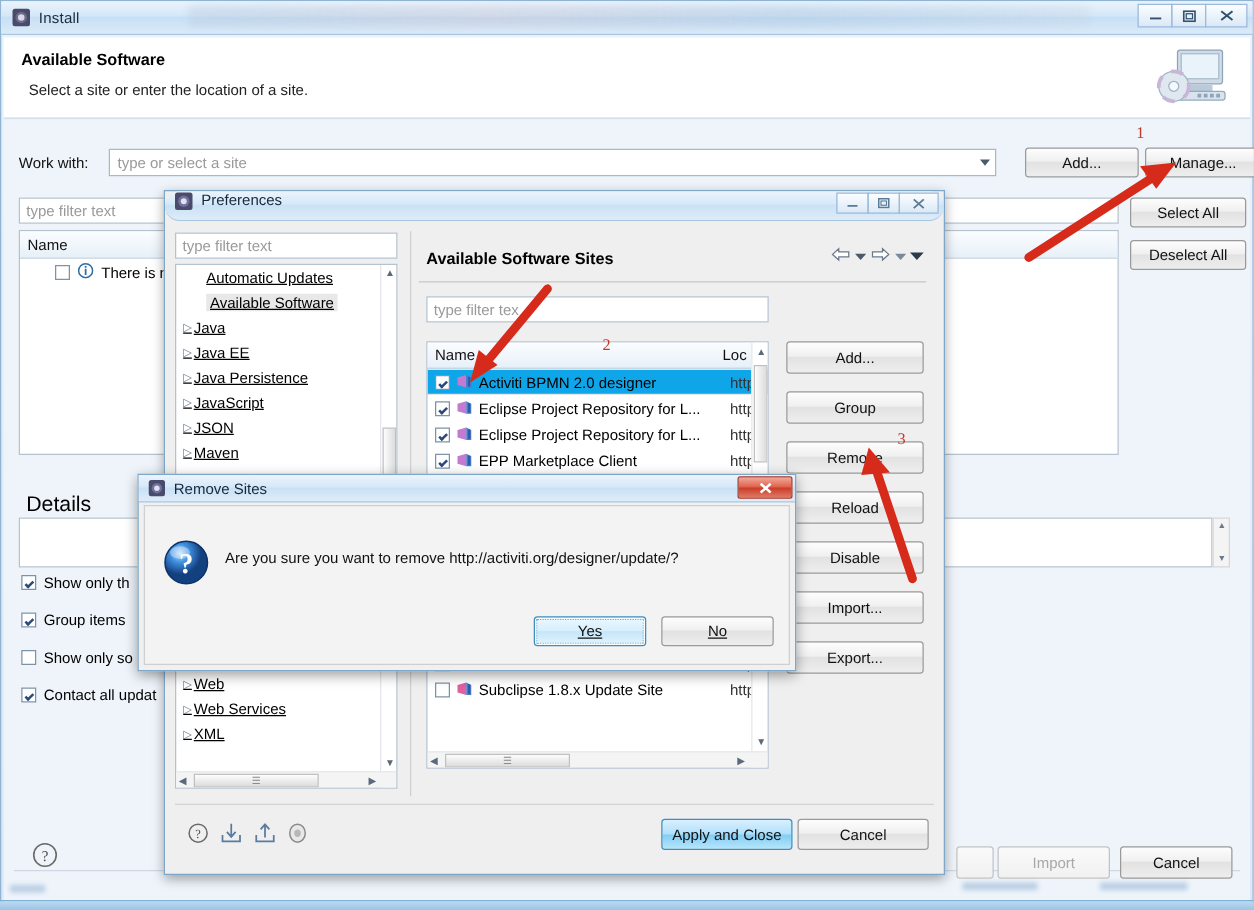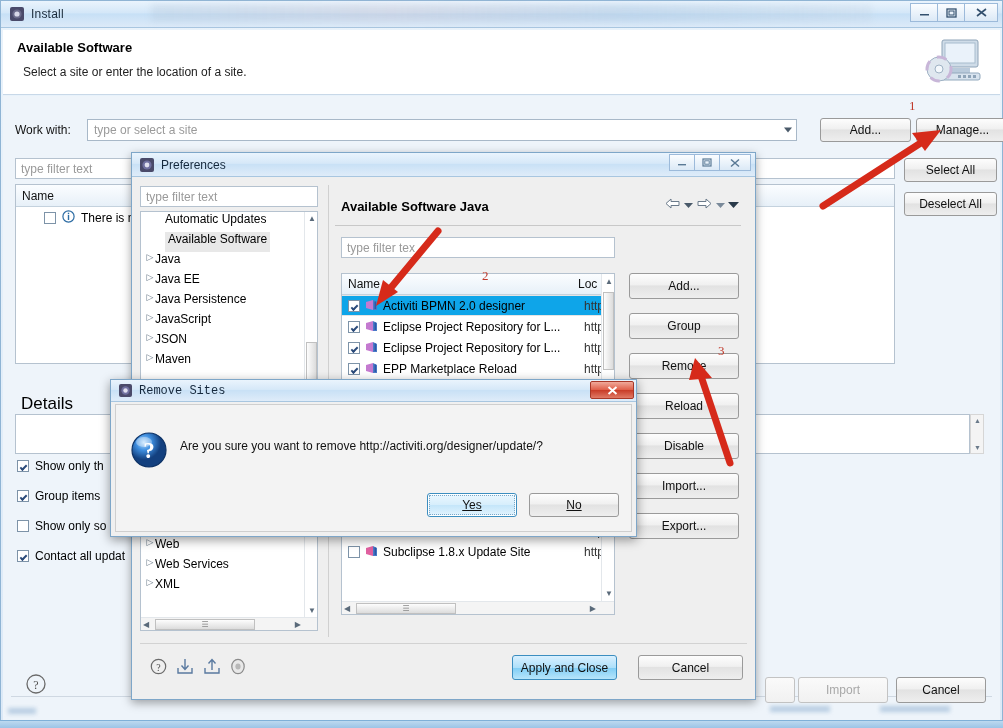--- a/index.html
+++ b/index.html
@@ -144,29 +144,29 @@
   .win-pref {
     position:absolute; left:131px; top:152px; width:625px; height:548px;
     background:#efefef;
     border:1px solid #7ea6c8;
     box-shadow: 0 3px 9px rgba(0,0,0,.35);
   }
   .pref-title {
     height:24px;
     background: linear-gradient(180deg,#eaf4fd 0%,#d6e8f8 45%,#c9e1f6 50%,#dfecf9 100%);
     border-bottom:1px solid #a8c6e0;
-    display:flex; align-items:center; position:relative;
+    display:flex; align-items:flex-start; position:relative;border-radius:12px;
   }
   .pref-body { position:absolute; left:0; top:24px; right:0; bottom:0; }
 
   .tree {
     position:absolute; left:8px; top:34px; width:178px; bottom:68px;
     background:#fff; border:1px solid #b5c2cf; overflow:hidden;
   }
-  .tree-item { height:20px; display:flex; font-size:12px; padding-left:4px; }
+  .tree-item { height:20px; display:flex; align-items:center; font-size:12px; padding-left:4px;text-decoration:underline; }
   .tree-item .tw {
     width:10px; flex:0 0 10px; color:#6b7b8b; font-size:9px; text-align:center;
   }
   .tree-item.sel > span.lbl2 { background:#e8e8e8; padding:0 3px; }
 
   .vscroll {
     position:absolute; right:0; top:0; bottom:0; width:13px;
     background:#fff; border-left:1px solid #e3e7eb;
   }
   .vscroll .thumb {
@@ -215,35 +215,35 @@
     display:flex; flex-direction:column; gap:14px;
   }
   .side-buttons .btn { height:26px; }
 
   .pref-footer {
     position:absolute; left:8px; right:8px; bottom:8px; height:48px;
     border-top:1px solid #d2d2d2;
     display:flex; align-items:center;
   }
   .foot-icons { display:flex; align-items:center; gap:9px; padding-left:10px; }
-  .foot-btns { margin-left:auto; display:flex; gap:21px; padding-right:4px; }
+  .foot-btns { margin-left:auto; display:flex; gap:4px; padding-right:4px; }
   .foot-btns .btn { width:105px; height:25px; }
 
   
   .win-remove {
     position:absolute; left:110px; top:379px; width:527px; height:158px;
     background:#f0f0f0;
     border:1px solid #7ea6c8;
     box-shadow: 0 3px 10px rgba(0,0,0,.4);
   }
   .rm-title {
     height:22px;
     background: linear-gradient(180deg,#eaf4fd 0%,#d6e8f8 45%,#c9e1f6 50%,#dfecf9 100%);
     border-bottom:1px solid #a8c6e0;
-    display:flex; align-items:center; position:relative;font-family:Liberation Mono, monospace;
+    display:flex; align-items:center; position:relative;
   }
   .rm-close {
     position:absolute; right:2px; top:1px; width:44px; height:18px;
     background: linear-gradient(180deg,#f0a99a 0%,#e0604a 48%,#c83c28 52%,#e07a66 100%);
     border:1px solid #a83828; border-radius:2px;
     color:#fff; font-size:11px; font-weight:bold;
     display:flex; align-items:center; justify-content:center;
   }
   .rm-body {
     position:absolute; left:4px; right:4px; top:24px; bottom:4px;
@@ -492,21 +492,21 @@
           <div class="thumb" style="top:130px; height:130px"></div>
         </div>
         <div class="hscroll">
           <div class="ar" style="left:2px">◀</div>
           <div class="ar" style="right:16px">▶</div>
           <div class="thumb" style="left:14px; width:100px">☰</div>
         </div>
       </div>
 
       <div class="pref-right">
-        <h2>Available Software Java</h2>
+        <h2>Available Software Sites</h2>
         <div class="pref-sep"></div>
         <div class="navbtns">
           <span>
             <svg width="17" height="13" viewBox="0 0 17 13">
                 <path d="M7 2 L2 6.5 L7 11 L7 8.5 L15 8.5 L15 4.5 L7 4.5 Z" fill="#fff" stroke="#6a7a8a" stroke-width="1"></path>
               </svg>
           </span>
           <span>
             <svg width="9" height="7">
                 <path d="M0 1 L4.5 6 L9 1 Z" fill="#4a5a6a"></path>
@@ -577,21 +577,21 @@
           </div>
           <div class="site-row">
             <span class="chk on"></span>
             <span class="site-icon">
               <svg width="13" height="13" viewBox="0 0 13 13">
                   <path d="M1 3 L8 1 L8 11 L1 9 Z" fill="#c47ad0"></path>
                   <path d="M8 1 L12 3 L12 11 L8 11 Z" fill="#4a7ac8"></path>
                   <rect x="9.5" y="2.5" width="1.6" height="7.5" fill="#2a5aa8"></rect>
                 </svg>
             </span>
-            <span class="site-name">EPP Marketplace Reload</span>
+            <span class="site-name">EPP Marketplace Client</span>
             <span class="site-loc">http</span>
           </div>
 
           <div class="site-row" style="margin-top:141px">
             <span class="chk on"></span>
             <span class="site-icon">
               <svg width="13" height="13" viewBox="0 0 13 13">
                   <path d="M1 3 L8 1 L8 11 L1 9 Z" fill="#c47ad0"></path>
                   <path d="M8 1 L12 3 L12 11 L8 11 Z" fill="#4a7ac8"></path>
                   <rect x="9.5" y="2.5" width="1.6" height="7.5" fill="#2a5aa8"></rect>

